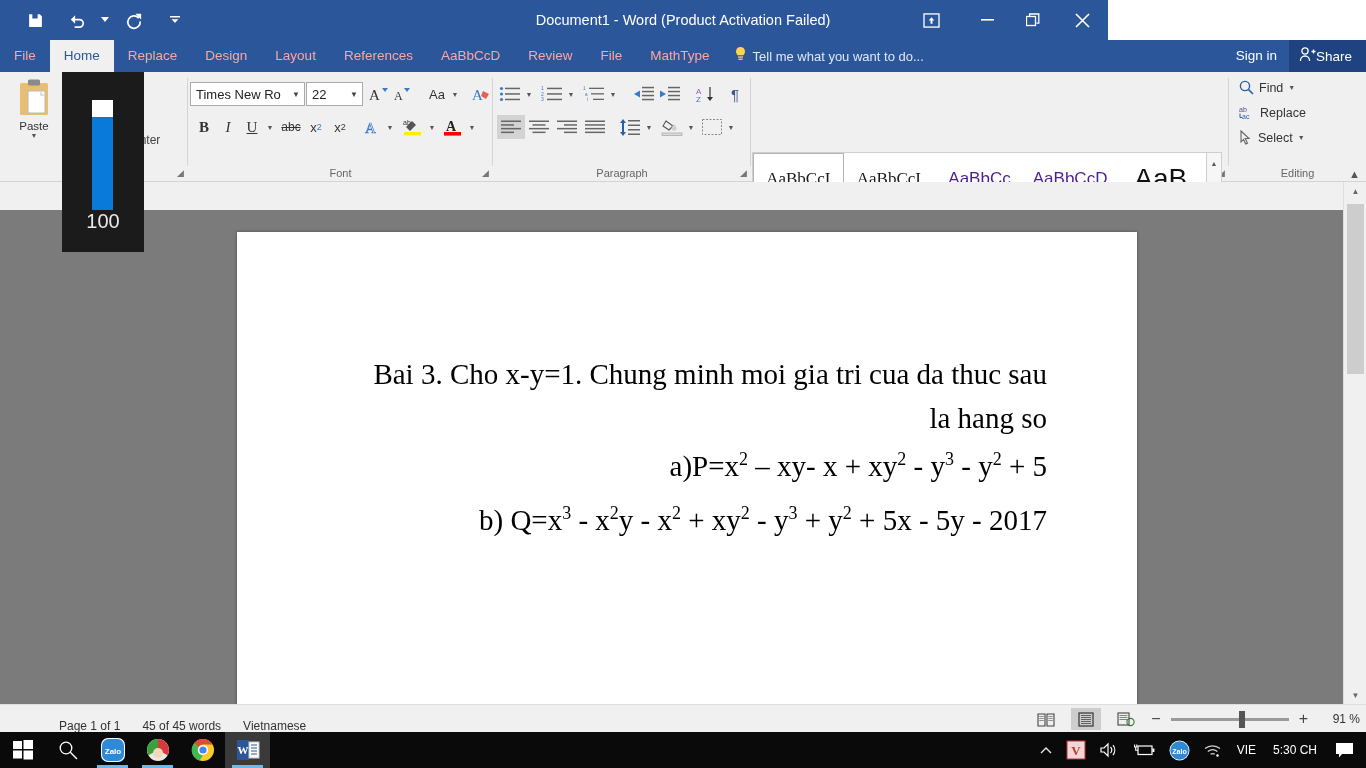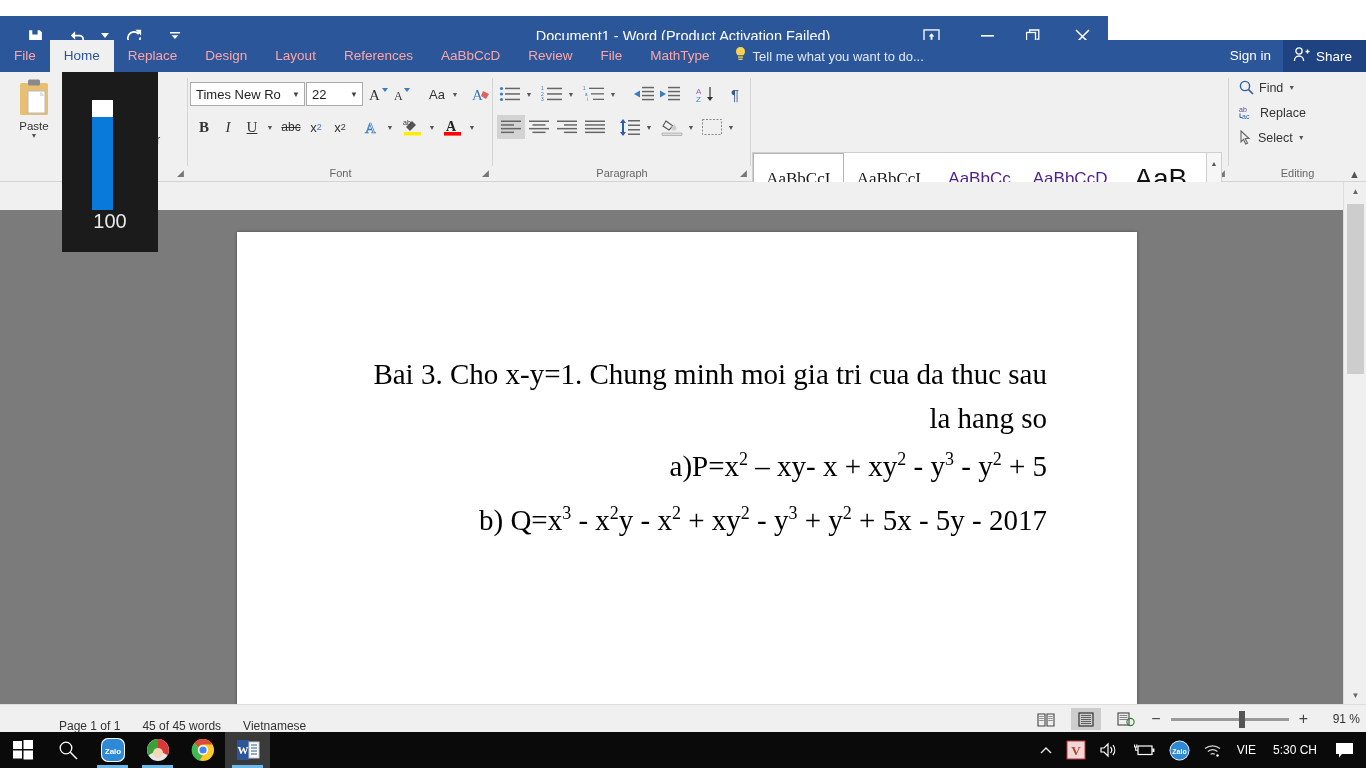--- a/index.html
+++ b/index.html
@@ -7,21 +7,21 @@
     width: 1366px; height: 768px;
     overflow: hidden;
     font-family: "Liberation Sans", sans-serif;
     background: #fff;
   }
   .app { position: relative; width: 1366px; height: 768px; }
 
   
   .titlebar {
     position: absolute; left: 0; top: 0; width: 1108px; height: 40px;
-    background: #2b579a; color: #fff; margin-top: 16px;
+    background: #2b579a; color: #fff;
   }
   .qat { position: absolute; left: 14px; top: 0; height: 40px; display: flex; align-items: center; gap: 0; }
   .qat-btn {
     width: 42px; height: 36px; display: flex; align-items: center; justify-content: center;
     color: #fff;
   }
   .qat-btn svg { display: block; }
   .qat-caret { width: 14px; height: 36px; display:flex; align-items:center; justify-content:center; }
   .title-text {
     position: absolute; left: 0; top: 0; width: 1366px; height: 40px;
@@ -46,21 +46,21 @@
   }
   .tab.active { background: #f0f0f0; color: #2b579a; }
   .tellme {
     display: flex; align-items: center; gap: 6px; padding: 0 10px; font-size: 13px;
     color: #dfe7f3; height: 32px;
   }
   .bulb { color: #ffd44d; }
   .signin-area { position: absolute; right: 0; top: 0; height: 32px; display: flex; align-items: center; }
   .signin { font-size: 13.5px; color: #fff; padding: 0 12px; height: 32px; line-height: 32px; }
   .share {
-    display: flex; align-items: center; gap: 6px; font-size: 13.5px; color: #fff;
+    display: flex; align-items: center; gap: 0; font-size: 13.5px; color: #fff;
     background: #1f4380; height: 32px; padding: 0 14px 0 10px;
   }
 
   
   .ribbon {
     position: absolute; left: 0; top: 72px; width: 1366px; height: 110px;
     background: #f0f0f0; border-bottom: 1px solid #d4d4d4;
   }
   .group { position: absolute; top: 0; height: 110px; }
   .group-label {
@@ -199,21 +199,21 @@
   .tb-left { position: absolute; left: 0; top: 0; height: 36px; display: flex; align-items: stretch; }
   .tb-item { width: 45px; height: 36px; position: relative; display:flex; align-items:center; justify-content:center; }
   .tb-item.active { background: #3a3a3a; }
   .tb-underline { position: absolute; bottom: 0; left: 7px; width: 31px; height: 3px; background: #6cb8e8; }
   .tb-right { position: absolute; right: 0; top: 0; height: 36px; display: flex; align-items: center; gap: 0; }
   .tray { height: 36px; display: flex; align-items: center; justify-content: center; padding: 0 7px; color: #fff; font-size: 12px; }
   .clock { display: flex; flex-direction: column; align-items: center; justify-content: center; font-size: 12px; color: #fff; padding: 0 10px; }
 
   
   .osd {
-    position: absolute; left: 62px; top: 72px; width: 96px; height: 180px;
+    position: absolute; left: 62px; top: 72px; width: 82px; height: 180px;
     background: #1b1b1b; color: #fff; z-index: 50;
     display: flex; flex-direction: column; align-items: center; justify-content: flex-start;
   }
   .osd-track { position: absolute; left: 30px; top: 28px; width: 21px; height: 110px; background: #fff; }
   .osd-fill { position: absolute; left: 30px; top: 45px; width: 21px; height: 93px; background: #0a7ada; }
   .osd-val { position: absolute; left: 0; top: 138px; width: 100%; text-align: center; font-size: 20px; color: #e9e9e9; }
 </style>
 </head>
 <body>
 

